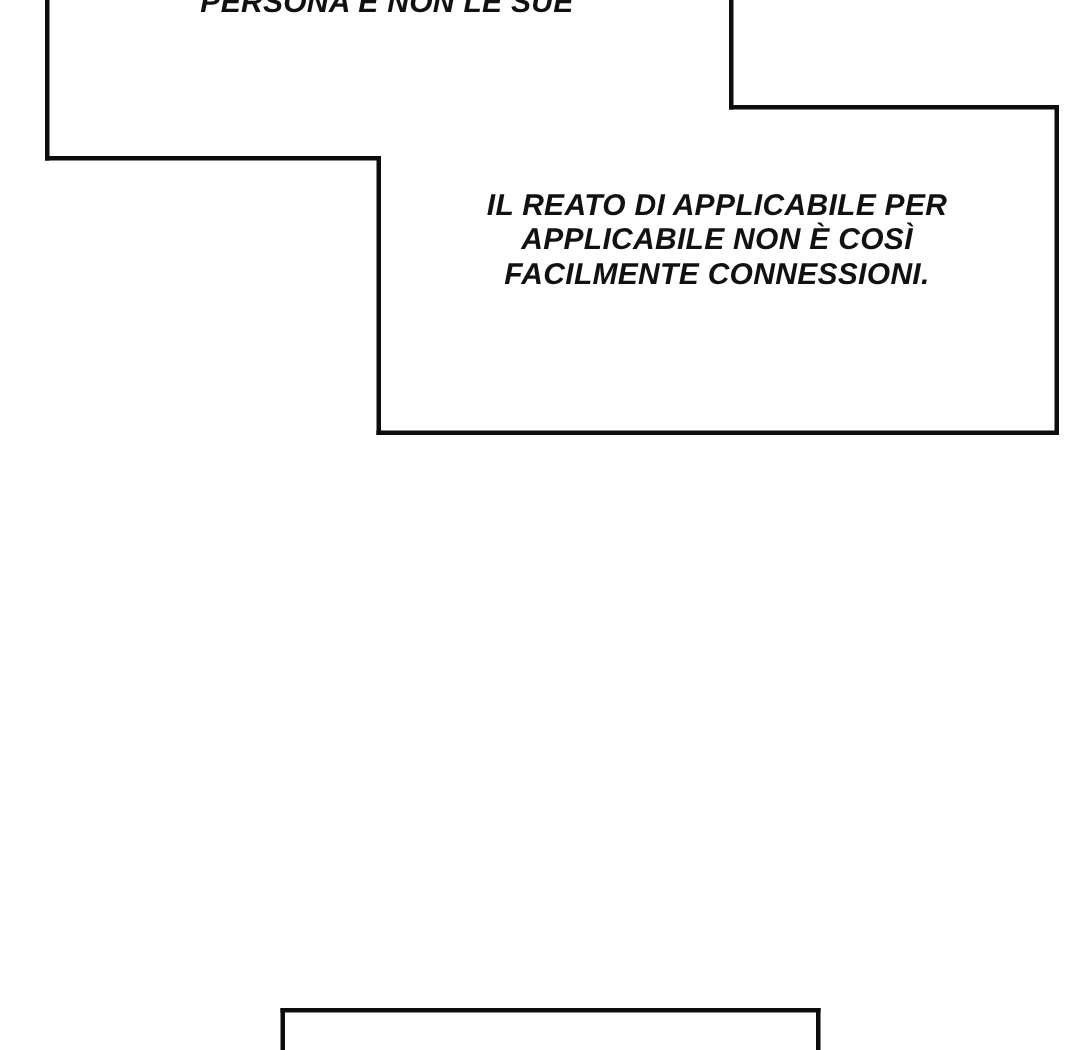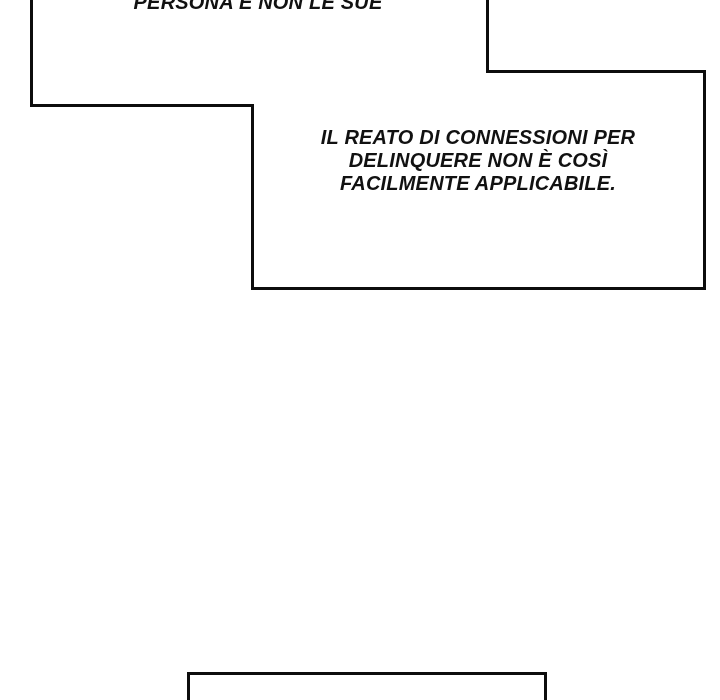--- a/index.html
+++ b/index.html
@@ -79,20 +79,20 @@
   <div class="seg h seg-bottom-h"></div>
   <div class="seg v seg-right-v"></div>
   <div class="seg h seg-topright-h"></div>
   <div class="seg v seg-topright-v"></div>
 
   <div class="speech speech-top">
     <div>PERSONA E NON LE SUE</div>
   </div>
 
   <div class="speech speech-middle">
-    <div>IL REATO DI CONNESSIONI PER</div>
-    <div>DELINQUERE NON È COSÌ</div>
-    <div>FACILMENTE APPLICABILE.</div>
+    <div>IL REATO DI APPLICABILE PER</div>
+    <div>APPLICABILE NON È COSÌ</div>
+    <div>FACILMENTE CONNESSIONI.</div>
   </div>
 
   <div class="bottom-panel"></div>
 
 </div>
 
 </body></html>

